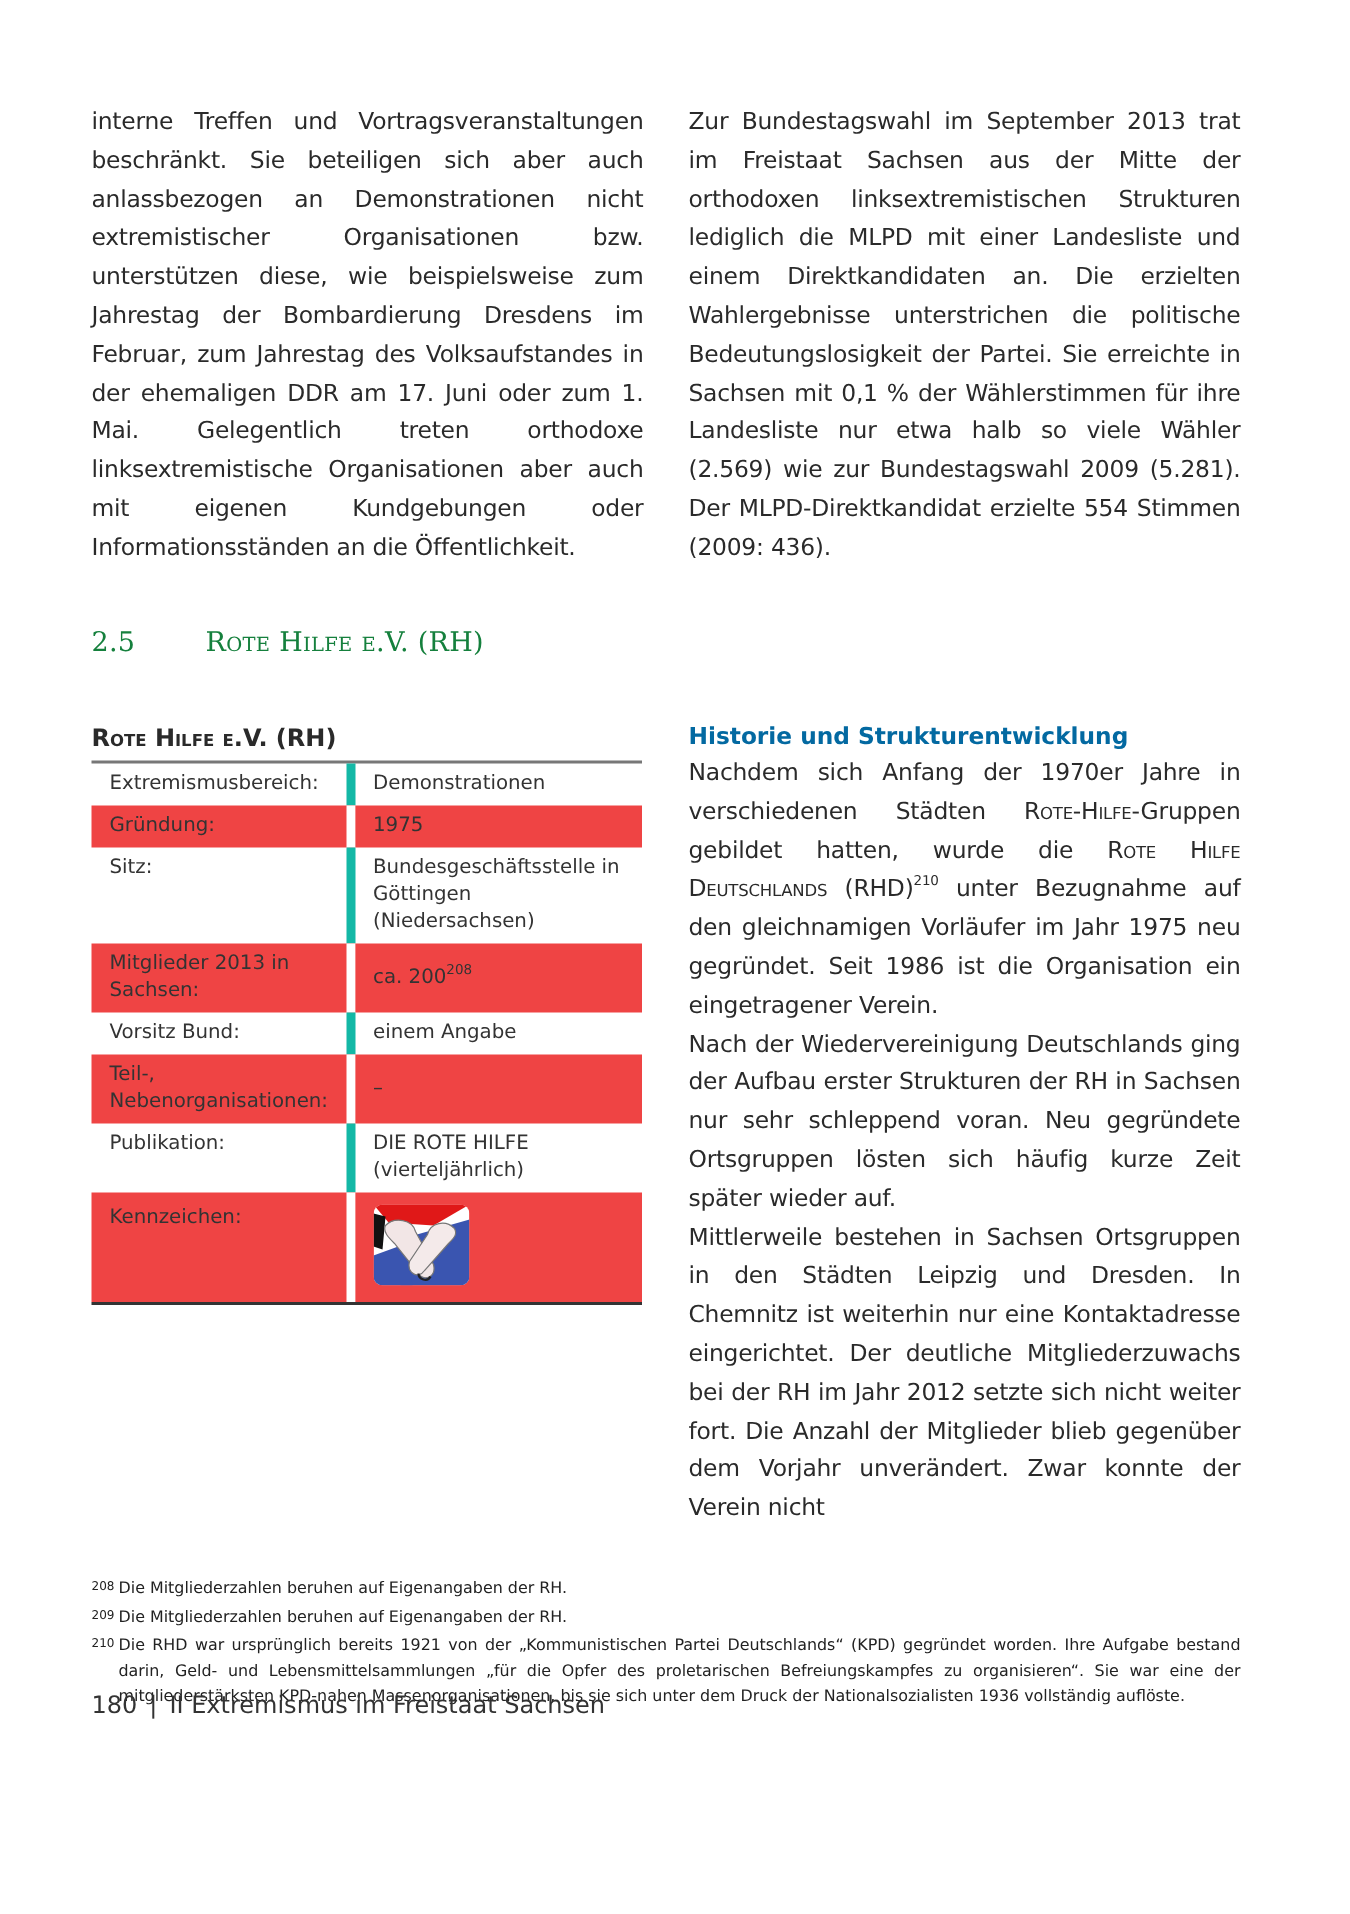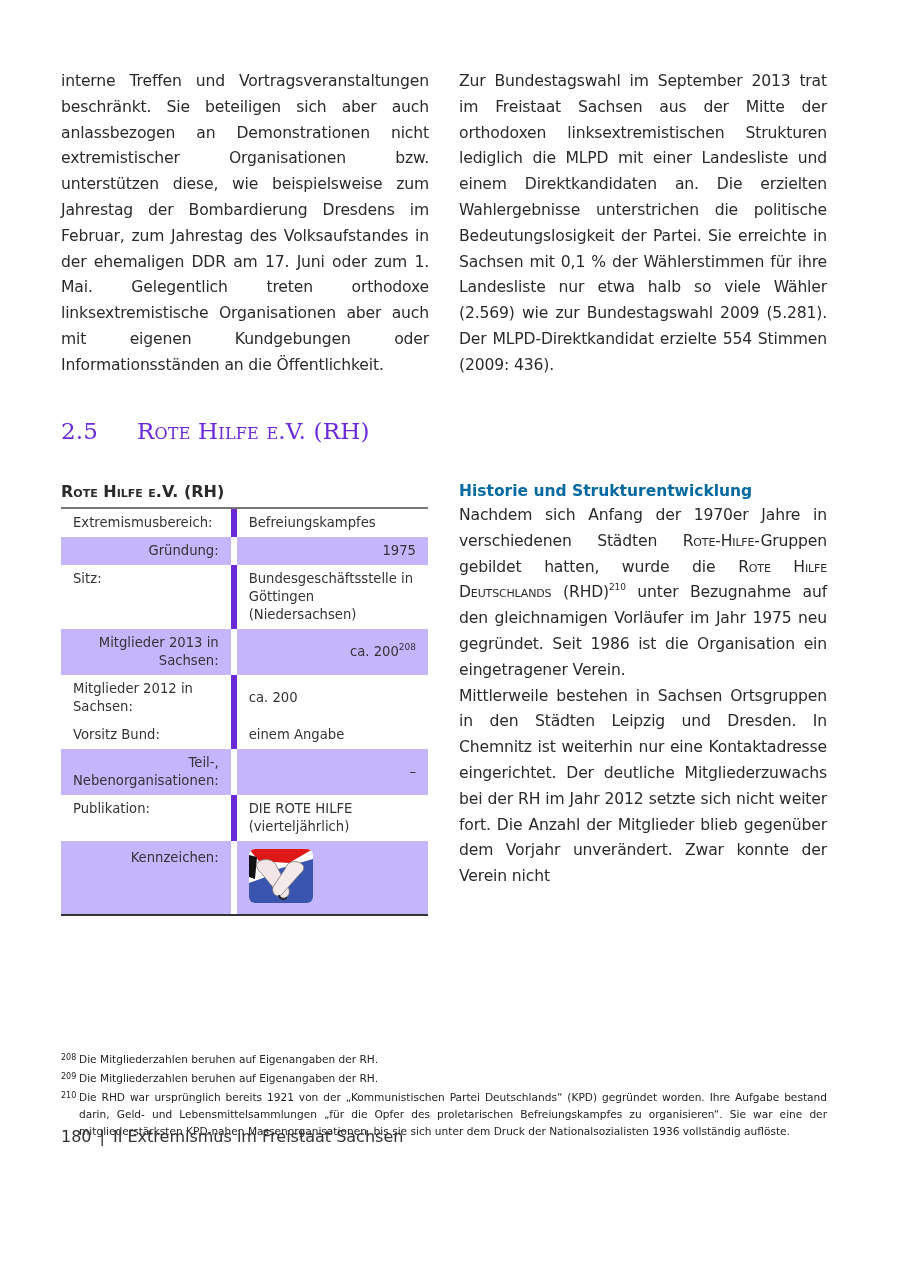--- a/index.html
+++ b/index.html
@@ -4,31 +4,31 @@
 <style>
   html, body { margin: 0; padding: 0; background: #ffffff; }
   body { width: 900px; height: 1276px; position: relative; overflow: hidden;
          font-family: "DejaVu Sans", "Liberation Sans", sans-serif; color: #2a2a2a; }
   .col { position: absolute; width: 368px; font-size: 15.6px; line-height: 25.8px;
          text-align: justify; letter-spacing: -0.15px; }
   .col p { margin: 0; }
   #col-left-top { left: 61px; top: 69px; }
   #col-right-top { left: 459px; top: 69px; }
   .section-heading { position: absolute; left: 61px; top: 418px; font-family: "DejaVu Serif", "Liberation Serif", serif;
-         font-size: 23px; color: #6d28d9; letter-spacing: 0.2px; }
+         font-size: 18px; color: #15803d; letter-spacing: 0.2px; }
   .section-heading .num { display: inline-block; width: 76px; }
   .sc { font-variant: small-caps; }
   .box-title { position: absolute; left: 61px; top: 482px; font-size: 16px; font-weight: bold; color: #2a2a2a; }
   table.facts { position: absolute; left: 61px; top: 507px; width: 367px; border-collapse: separate; border-spacing: 0 0;
          border-top: 2px solid #777; border-bottom: 2px solid #333; font-size: 13.2px; line-height: 18px; }
   table.facts td { padding: 5px 12px; vertical-align: middle; color: #333; }
   table.facts td.k { width: 134px; }
-  table.facts tr.shade td { background: #c4b5fd; text-align: right; }
+  table.facts tr.shade td { background: #ef4444; }
   table.facts tr.shade td.k { border-right: 6px solid #fff; }
-  table.facts tr td.k { border-right: 6px solid #6d28d9; }
+  table.facts tr td.k { border-right: 6px solid #14b8a6; }
   table.facts tr.top td { vertical-align: top; }
   sup { font-size: 9px; line-height: 0; position: relative; top: -1px; }
   .logo { width: 64px; height: 54px; border-radius: 6px; overflow: hidden; margin: 2px 0 6px 0; }
   .sub-heading { position: absolute; left: 459px; top: 482px; font-size: 15.5px; font-weight: bold; color: #0369a1; }
   #col-right-main { left: 459px; top: 503px; }
   .footnotes { position: absolute; left: 61px; top: 1051px; width: 766px; font-size: 10.6px; line-height: 17px; color: #222; }
   .fn { display: flex; margin-bottom: 2px; }
   .fn .n { width: 18px; flex: none; font-size: 8px; line-height: 14px; }
   .fn .t { flex: 1; text-align: justify; }
   .page-footer { position: absolute; left: 61px; top: 1127px; font-size: 16px; color: #333; }
@@ -48,37 +48,33 @@
 <div class="section-heading">
   <span class="num">2.5</span><span class="sc">Rote Hilfe e.V. (RH)</span>
 </div>
 
 <div class="box-title sc">Rote Hilfe e.V. (RH)</div>
 
 <table class="facts">
   <tbody>
       <tr>
     <td class="k">Extremismusbereich:</td>
-    <td>Befreiungskampfes</td>
+    <td>Demonstrationen</td>
   </tr>
   <tr class="shade">
     <td class="k">Gründung:</td>
     <td>1975</td>
   </tr>
   <tr class="top">
     <td class="k">Sitz:</td>
     <td>Bundesgeschäftsstelle in Göttingen (Niedersachsen)</td>
   </tr>
   <tr class="shade">
     <td class="k">Mitglieder 2013 in Sachsen:</td>
     <td><span>ca. 200</span><sup>208</sup></td>
-  </tr>
-  <tr>
-    <td class="k">Mitglieder 2012 in Sachsen:</td>
-    <td>ca. 200</td>
   </tr>
   <tr>
     <td class="k">Vorsitz Bund:</td>
     <td>einem Angabe</td>
   </tr>
   <tr class="shade">
     <td class="k">Teil-, Nebenorganisationen:</td>
     <td>–</td>
   </tr>
   <tr class="top">
@@ -102,20 +98,21 @@
       </div>
     </td>
   </tr>
 </tbody>
   </table>
 
 <div class="sub-heading">Historie und Strukturentwicklung</div>
 
 <div class="col" id="col-right-main">
   <p><span>Nachdem sich Anfang der 1970er Jahre in verschiedenen Städten </span><span class="sc">Rote-Hilfe</span><span>-Gruppen gebildet hatten, wurde die </span><span class="sc">Rote Hilfe Deutschlands</span><span> (RHD)</span><sup>210</sup><span> unter Bezugnahme auf den gleichnamigen Vorläufer im Jahr 1975 neu gegründet. Seit 1986 ist die Organisation ein eingetragener Verein.</span></p>
+  <p>Nach der Wiedervereinigung Deutschlands ging der Aufbau erster Strukturen der RH in Sachsen nur sehr schleppend voran. Neu gegründete Ortsgruppen lösten sich häufig kurze Zeit später wieder auf.</p>
   <p>Mittlerweile bestehen in Sachsen Ortsgruppen in den Städten Leipzig und Dresden. In Chemnitz ist weiterhin nur eine Kontaktadresse eingerichtet. Der deutliche Mitgliederzuwachs bei der RH im Jahr 2012 setzte sich nicht weiter fort. Die Anzahl der Mitglieder blieb gegenüber dem Vorjahr unverändert. Zwar konnte der Verein nicht</p>
 </div>
 
 <div class="footnotes">
   <div class="fn">
     <span class="n">208</span>
     <span class="t">Die Mitgliederzahlen beruhen auf Eigenangaben der RH.</span>
   </div>
   <div class="fn">
     <span class="n">209</span>

